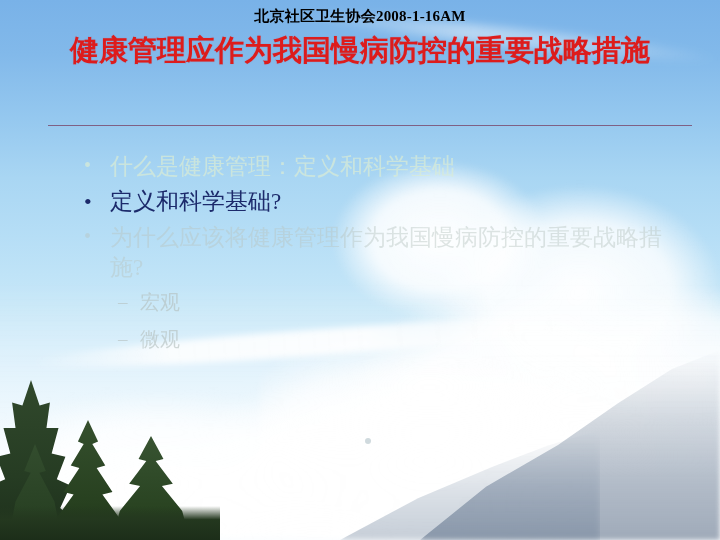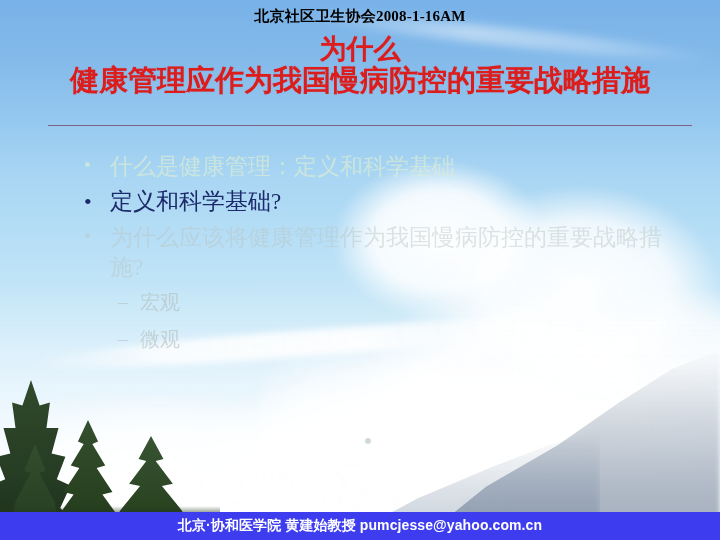--- a/index.html
+++ b/index.html
@@ -258,21 +258,20 @@
   <div class="mountain"></div>
   <div class="tree tree-a"></div>
   <div class="tree tree-d"></div>
   <div class="tree tree-b"></div>
   <div class="tree tree-c"></div>
   <div class="treeline"></div>
 
   <div class="hdr-date">北京社区卫生协会2008-1-16AM</div>
 
   <div class="title-block">
-    <div class="title-l1">为什么</div>
     <div class="title-l2">健康管理应作为我国慢病防控的重要战略措施</div>
   </div>
 
   <div class="rule"></div>
 
   <div class="body-list">
 
     <div class="bullet-row lv1 dim">
       <span class="bullet-mark">•</span>
       <span class="bullet-text">什么是健康管理：定义和科学基础</span>
@@ -296,17 +295,14 @@
       <div class="bullet-row lv2">
         <span class="bullet-mark">–</span>
         <span class="bullet-text">微观</span>
       </div>
     </div>
 
   </div>
 
   <div class="stray-dot"></div>
 
-  <div class="footer-bar">
-    <span class="footer-text">北京·协和医学院 黄建始教授 pumcjesse@yahoo.com.cn</span>
-  </div>
 
 </div>
 
 </body></html>

